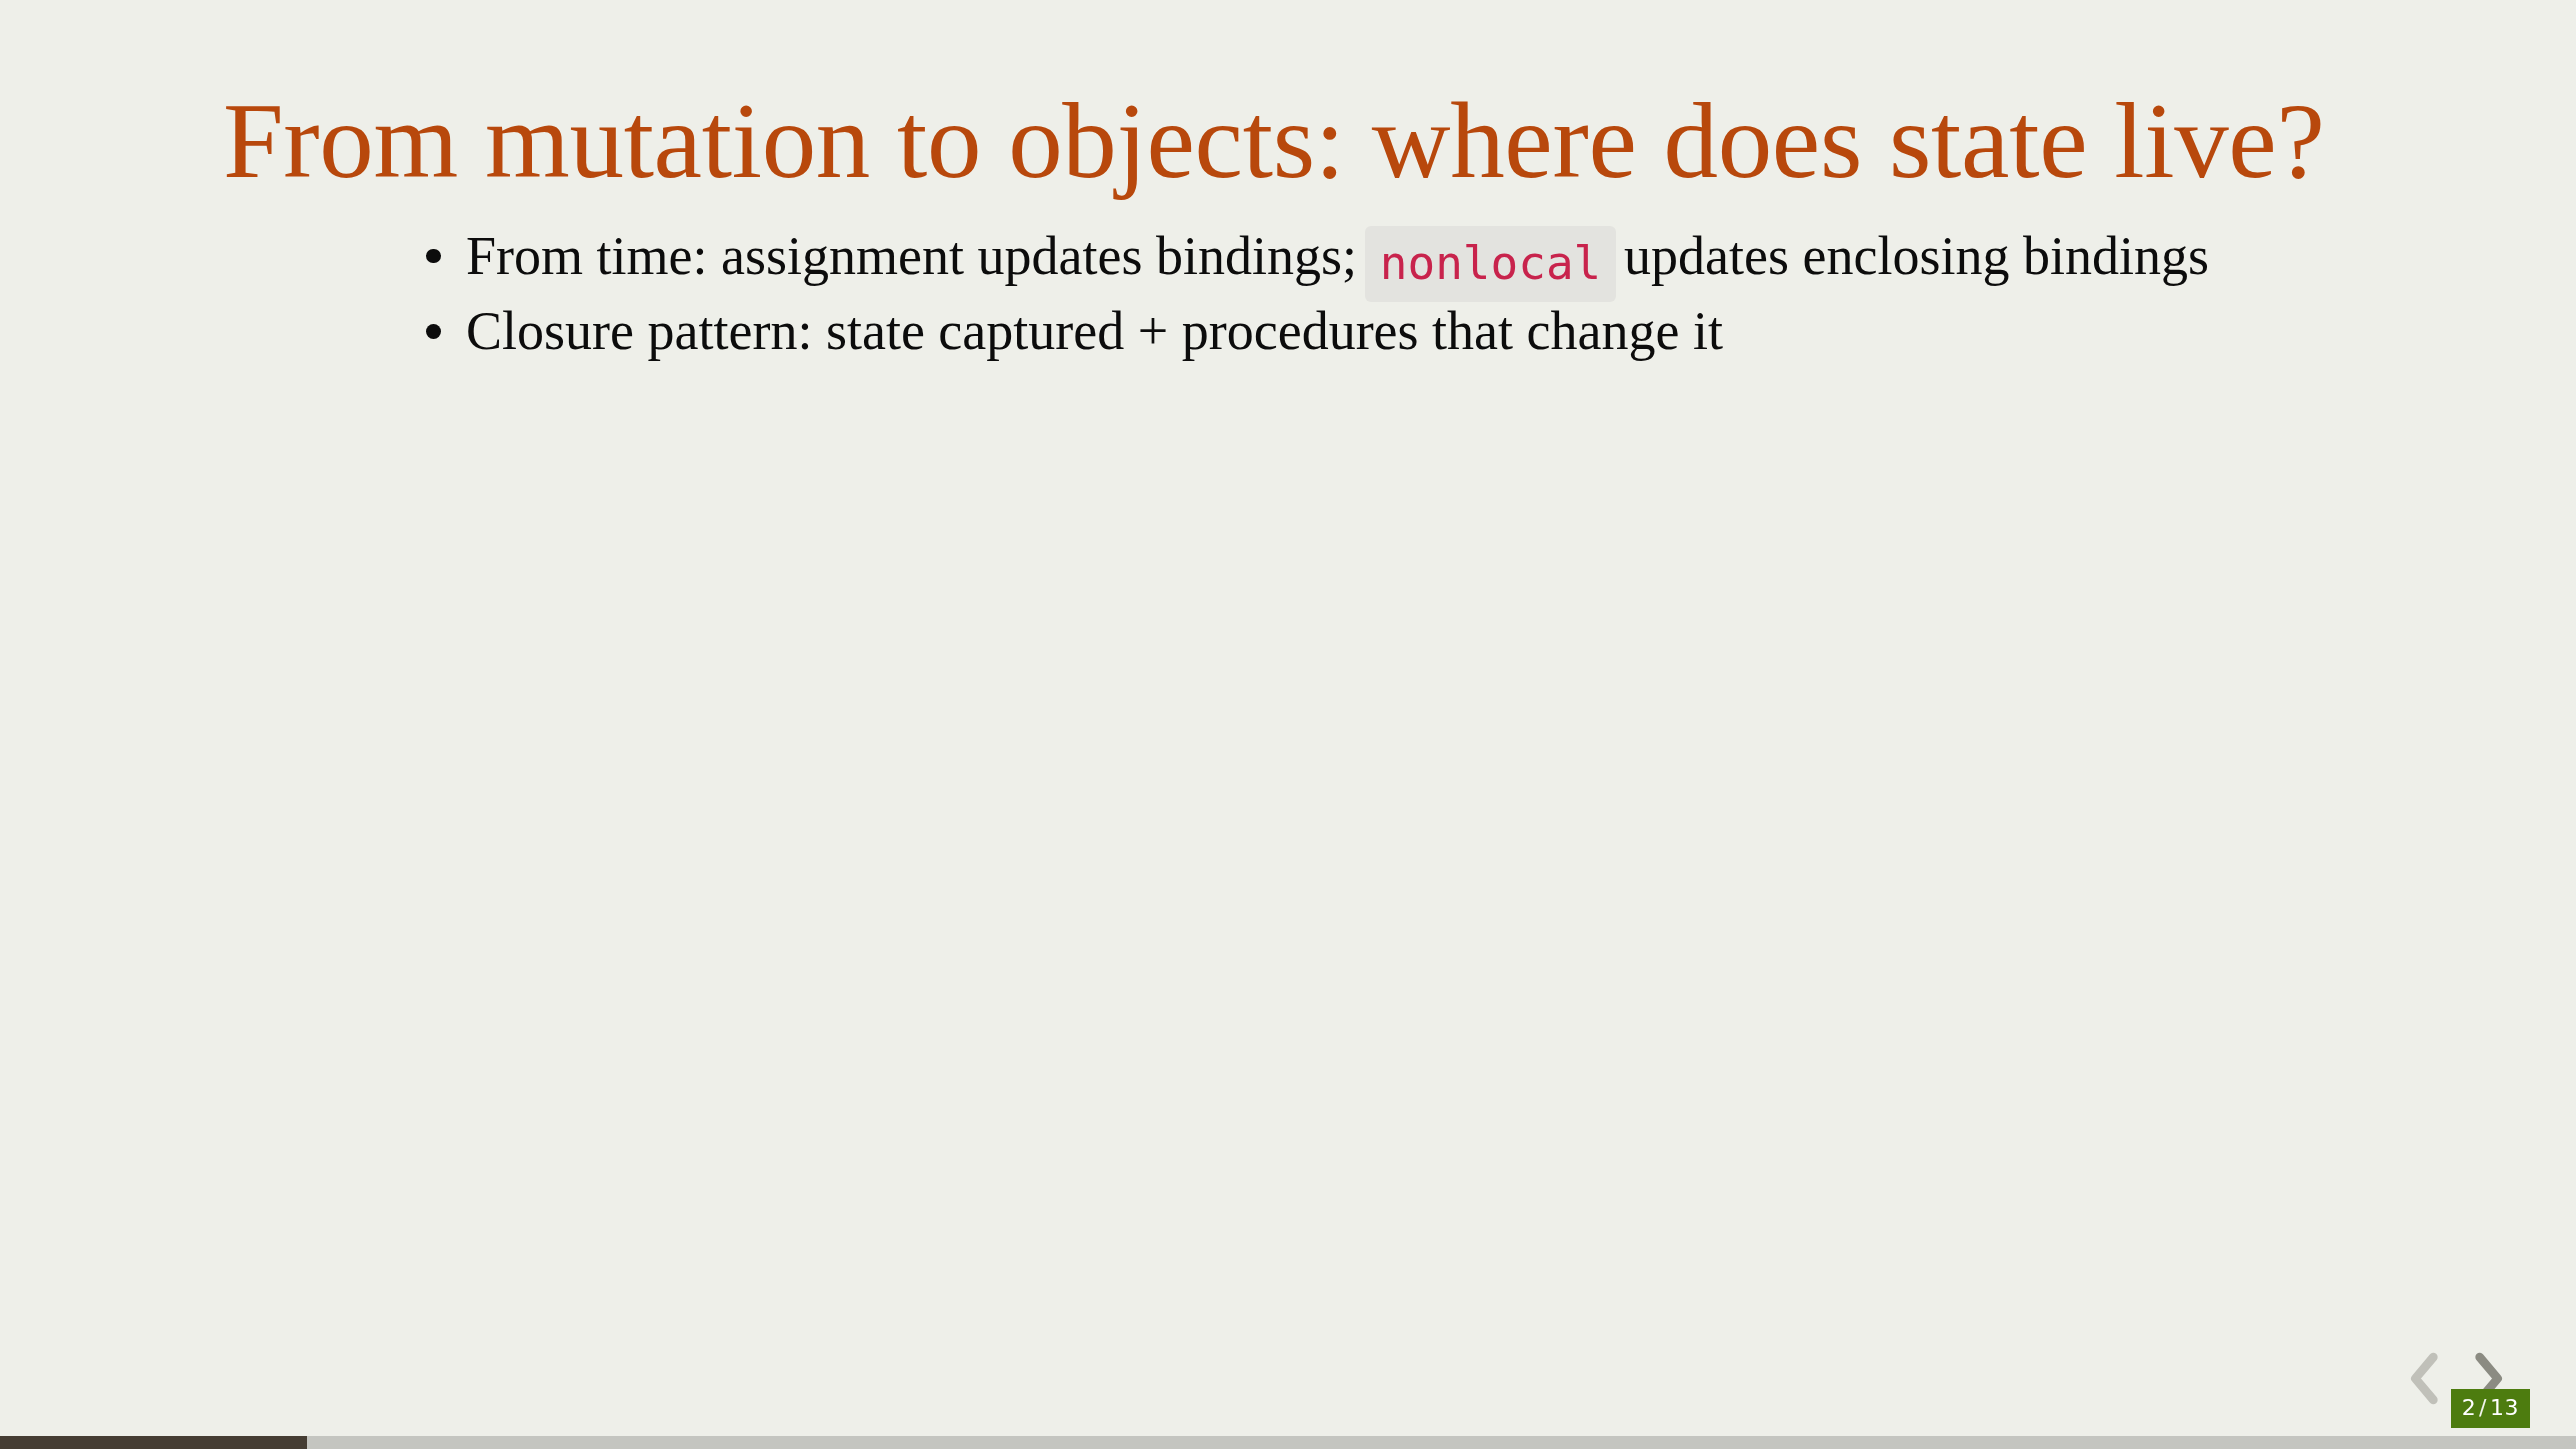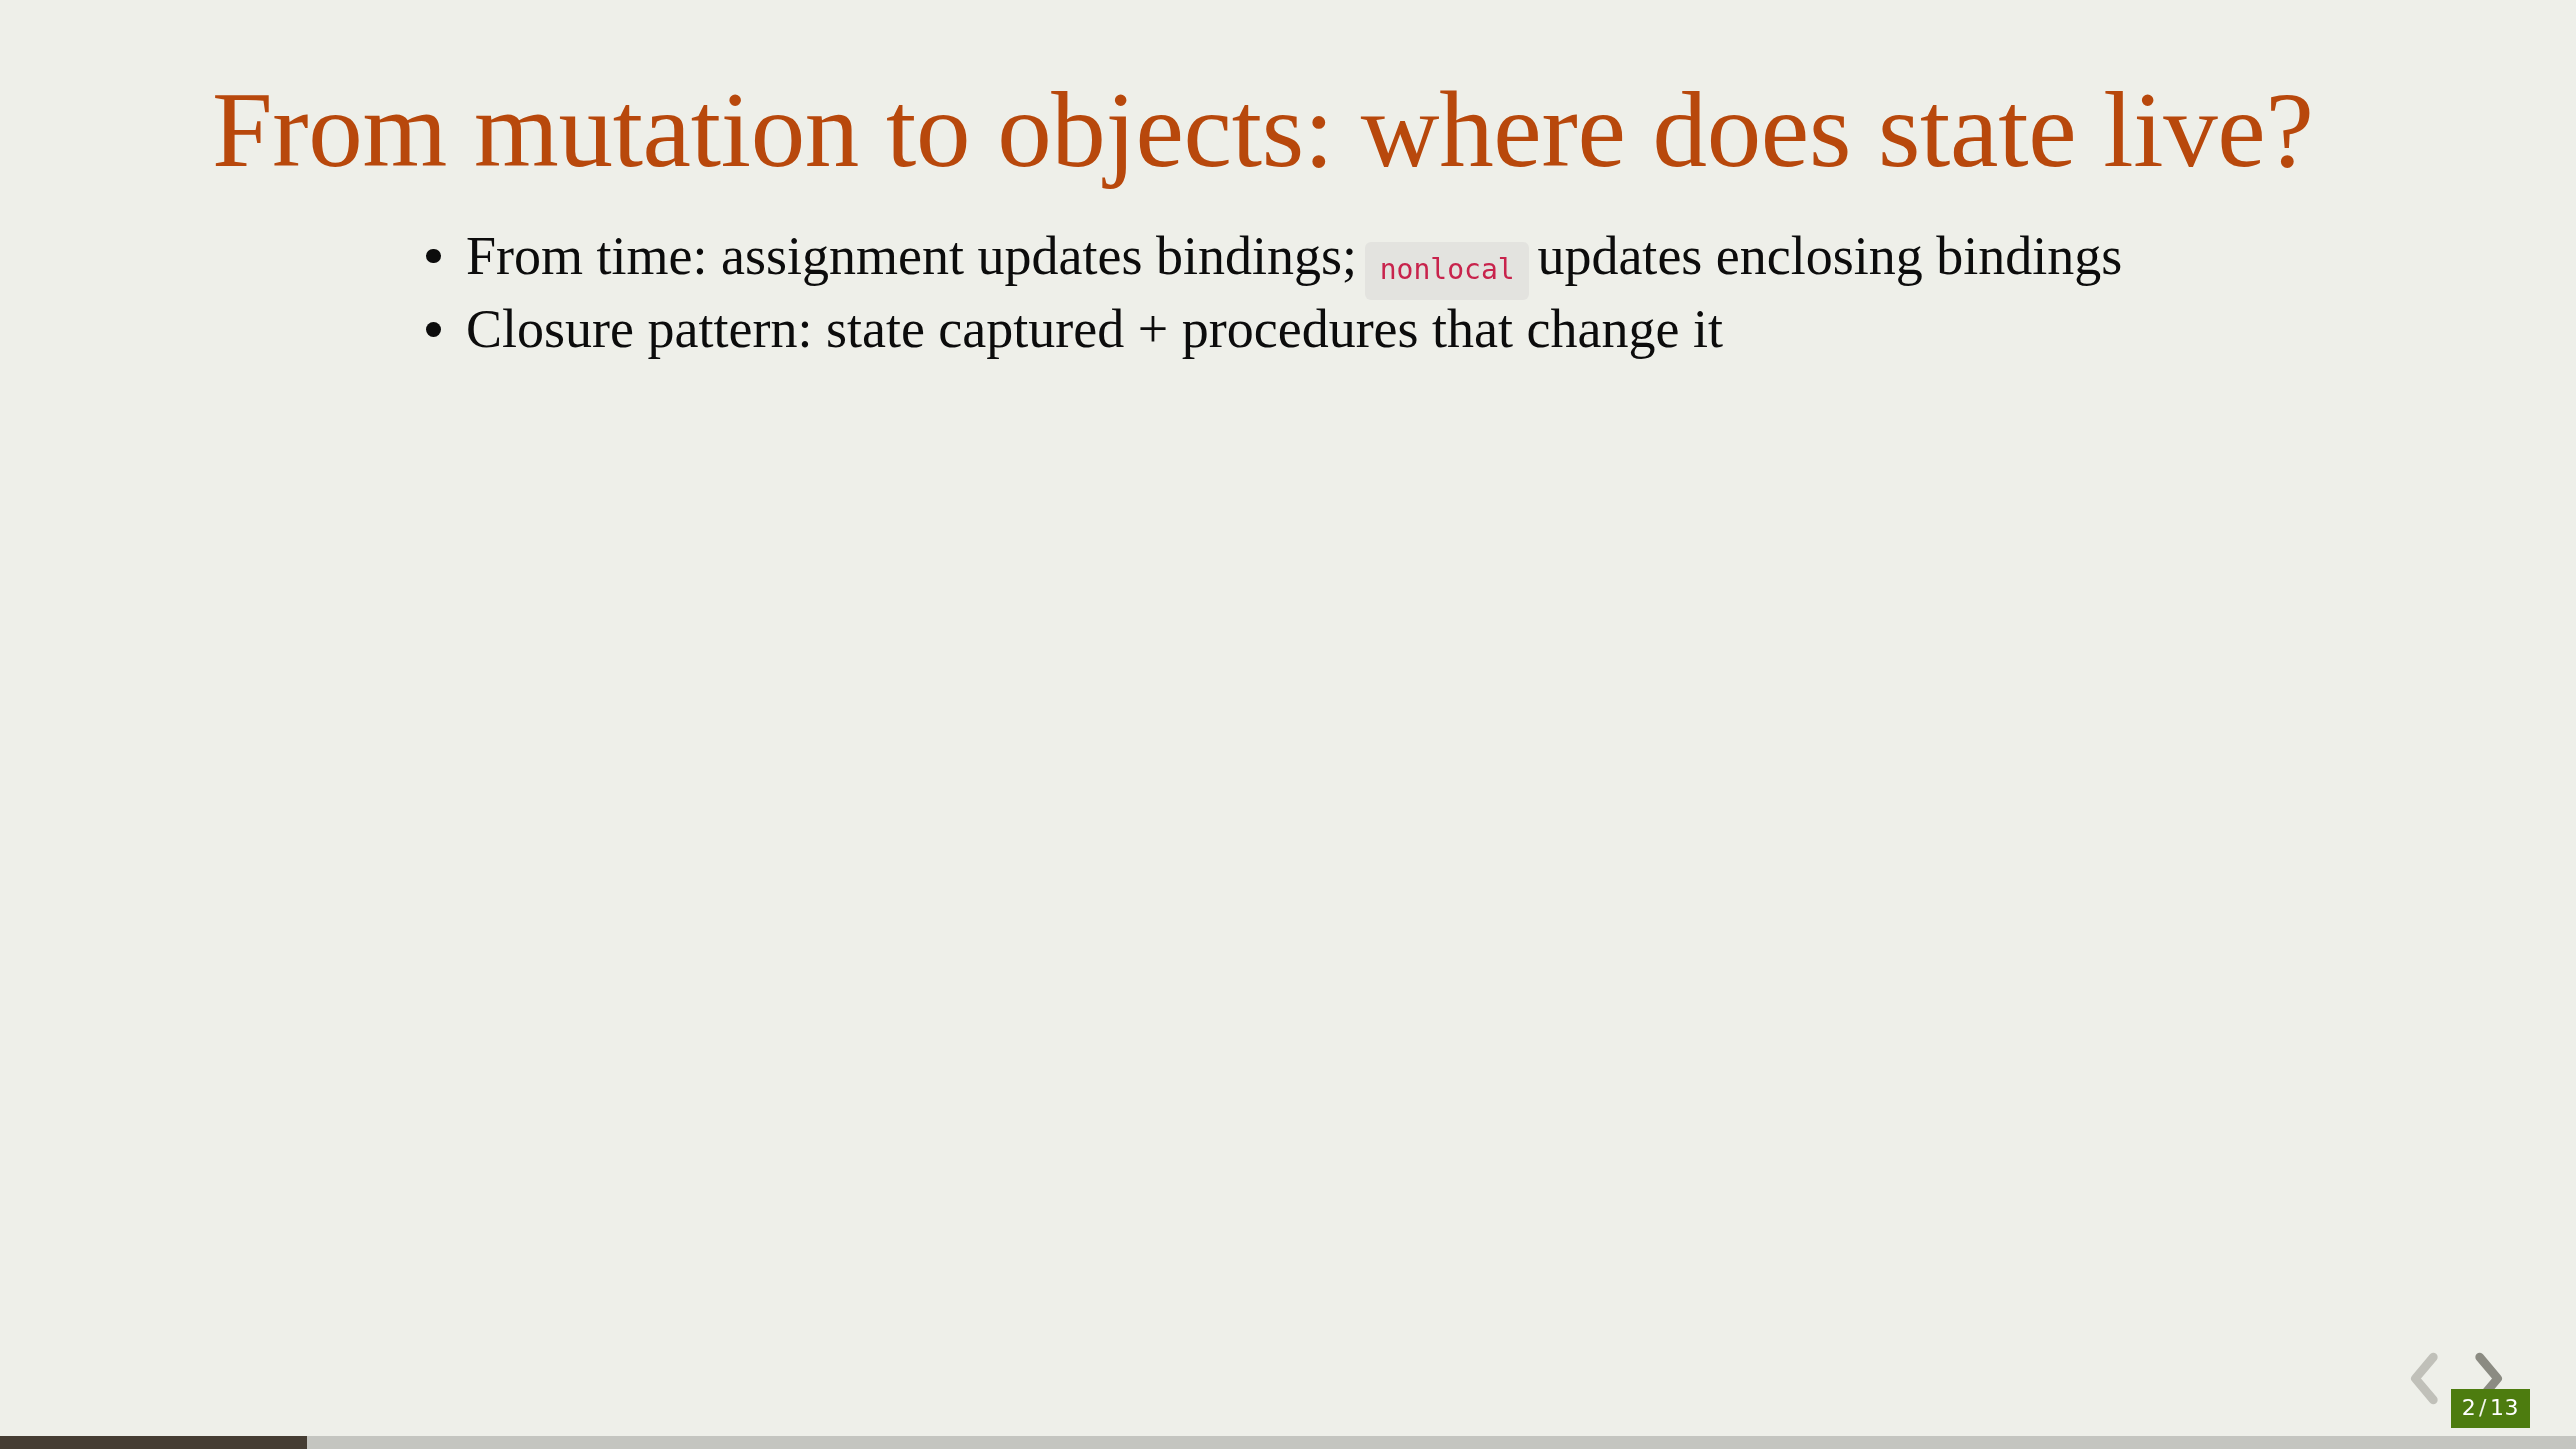--- a/index.html
+++ b/index.html
@@ -28,21 +28,21 @@
     position: absolute;
     left: 208px;
     top: 70px;
     width: 2214px;
     font-size: 109px;
     line-height: 1.02;
     font-weight: normal;
     color: #b8480c;
     letter-spacing: -0.3px;
     white-space: nowrap;
-    margin: 4px;
+    margin: 15px;
   }
 
   
   .content {
     position: absolute;
     left: 402px;
     top: 221px;
     width: 2080px;
   }
 
@@ -83,21 +83,21 @@
   }
 
   .bullet-text {
     display: inline;
   }
 
   
   .code-chip {
     display: inline-block;
     font-family: "DejaVu Sans Mono", "Liberation Mono", monospace;
-    font-size: 28px;
+    font-size: 46px;
     line-height: 1;
     color: #c8234c;
     background: #e3e3df;
     border-radius: 6px;
     padding: 14px 14.8px 15.4px 14.8px;
     margin: 0 8px;
     vertical-align: baseline;
     position: relative;
     top: 5.4px;
   }

